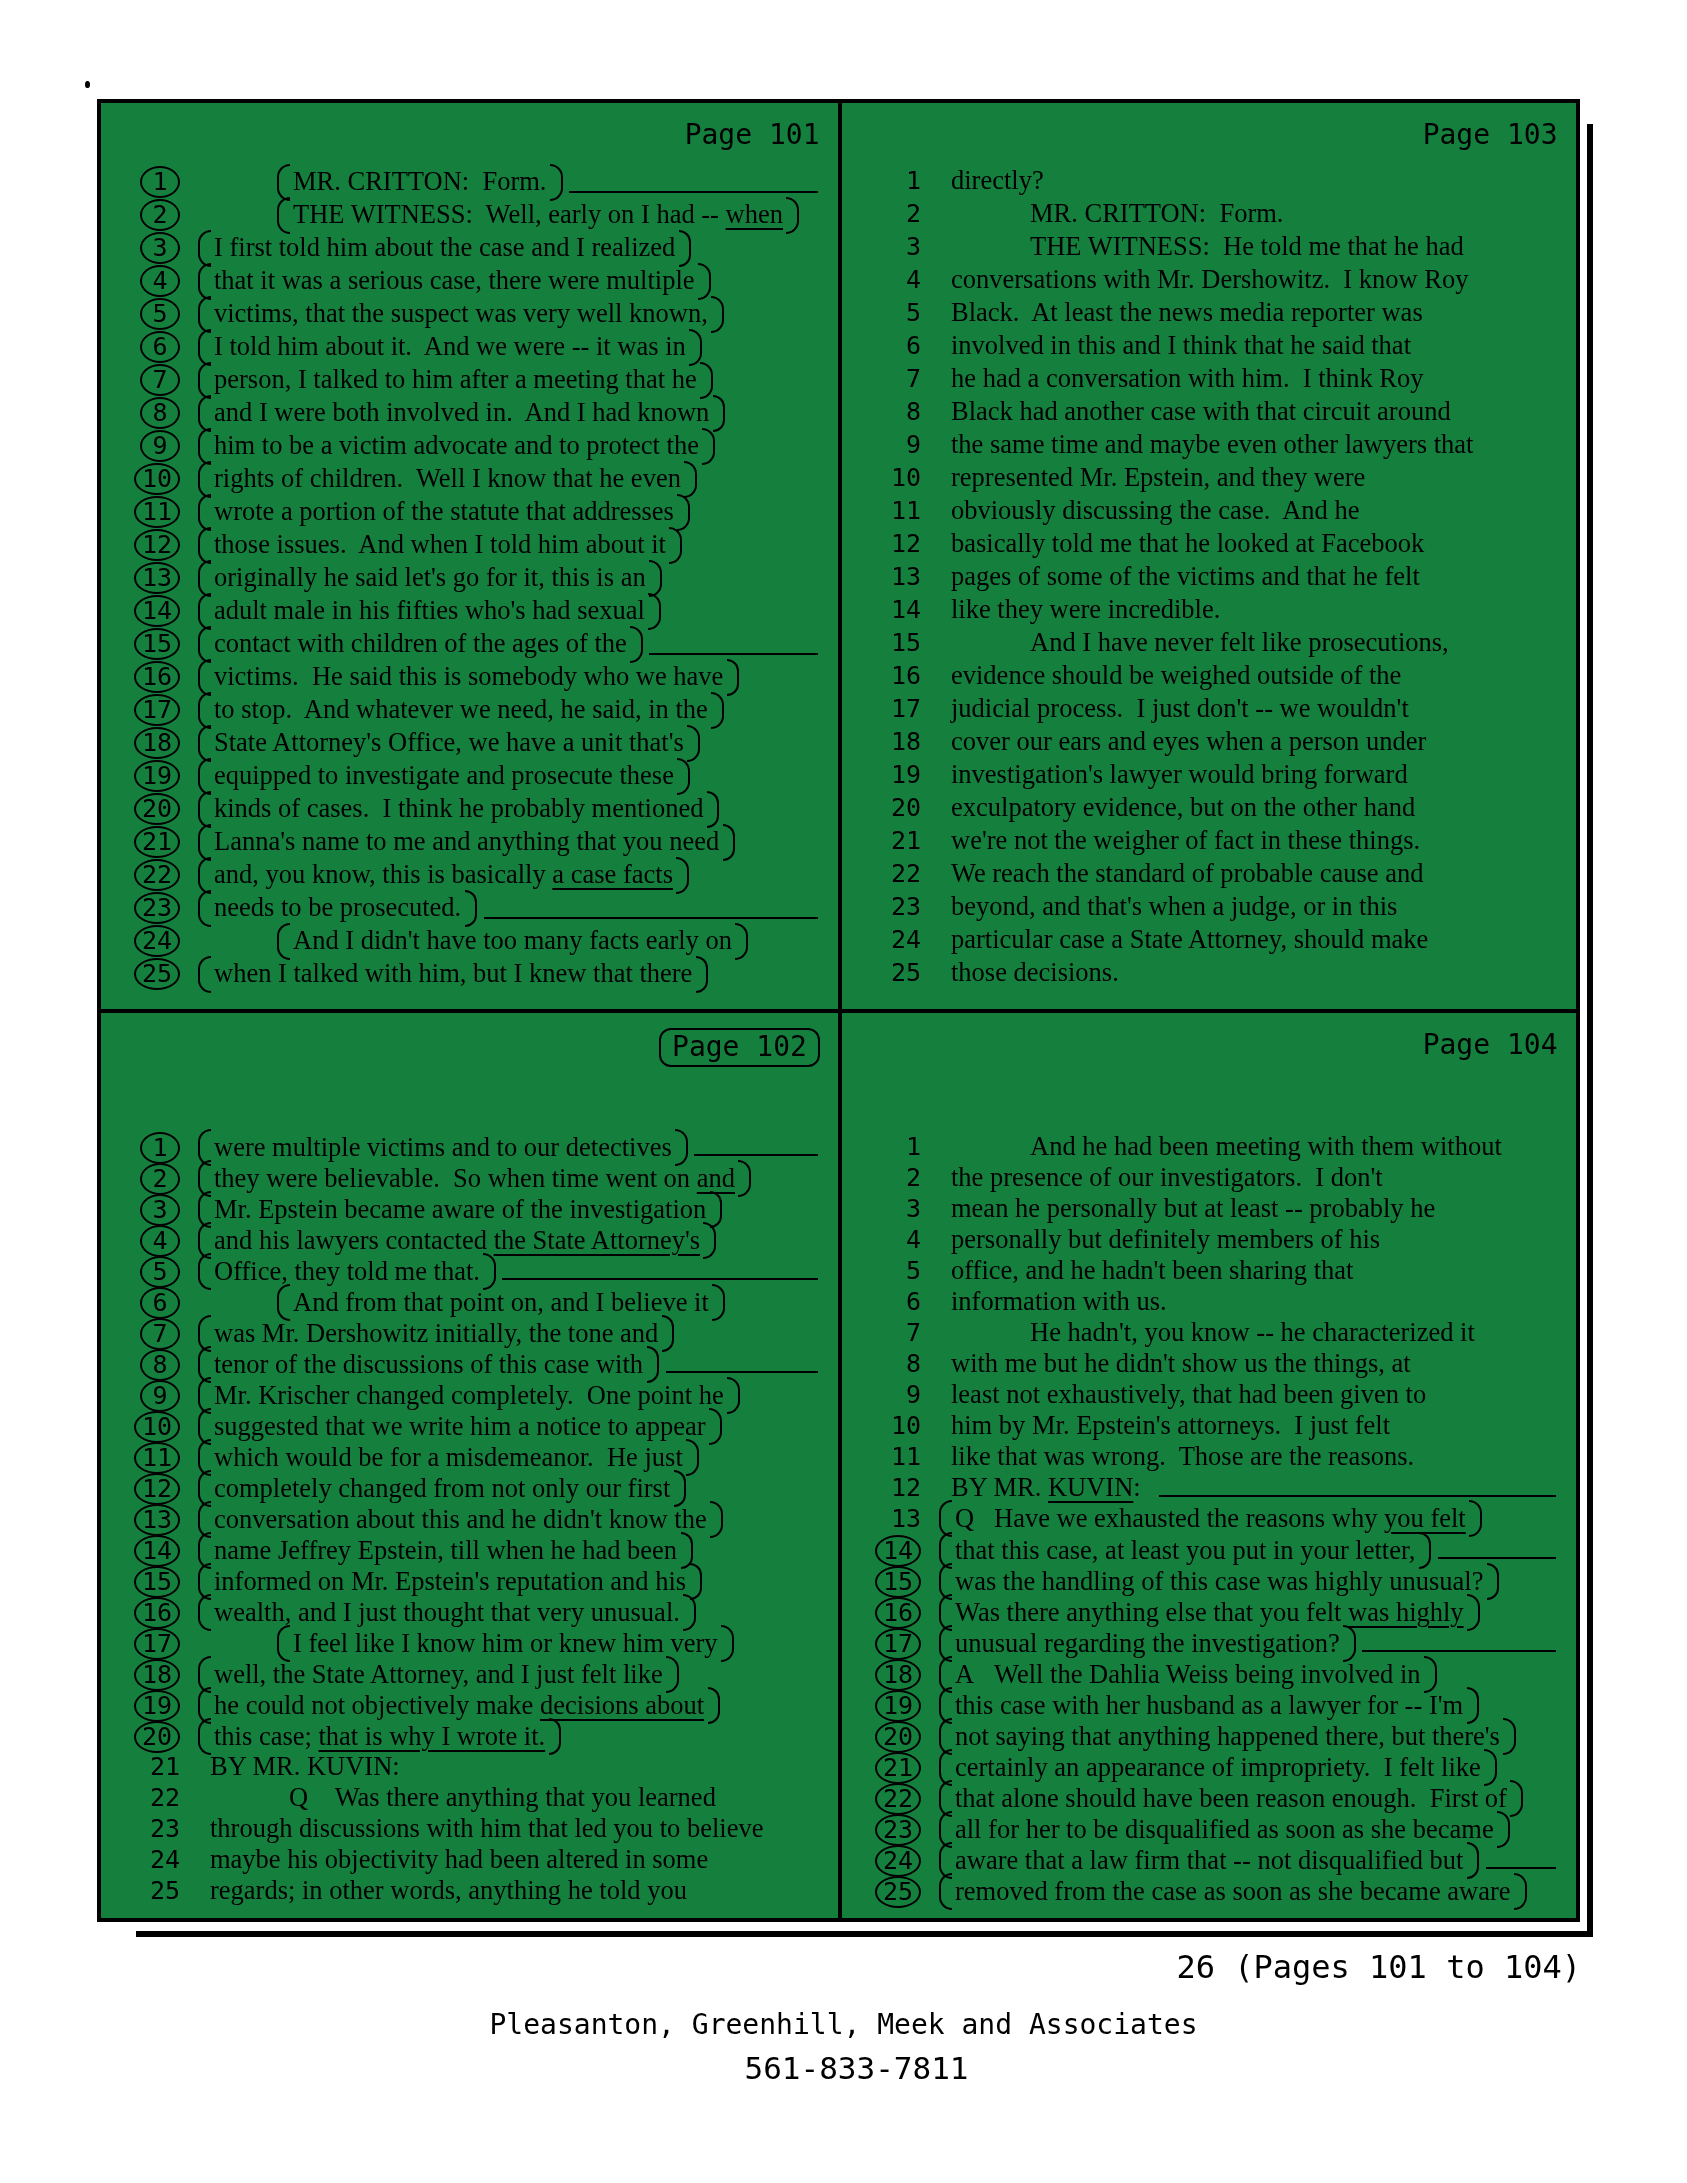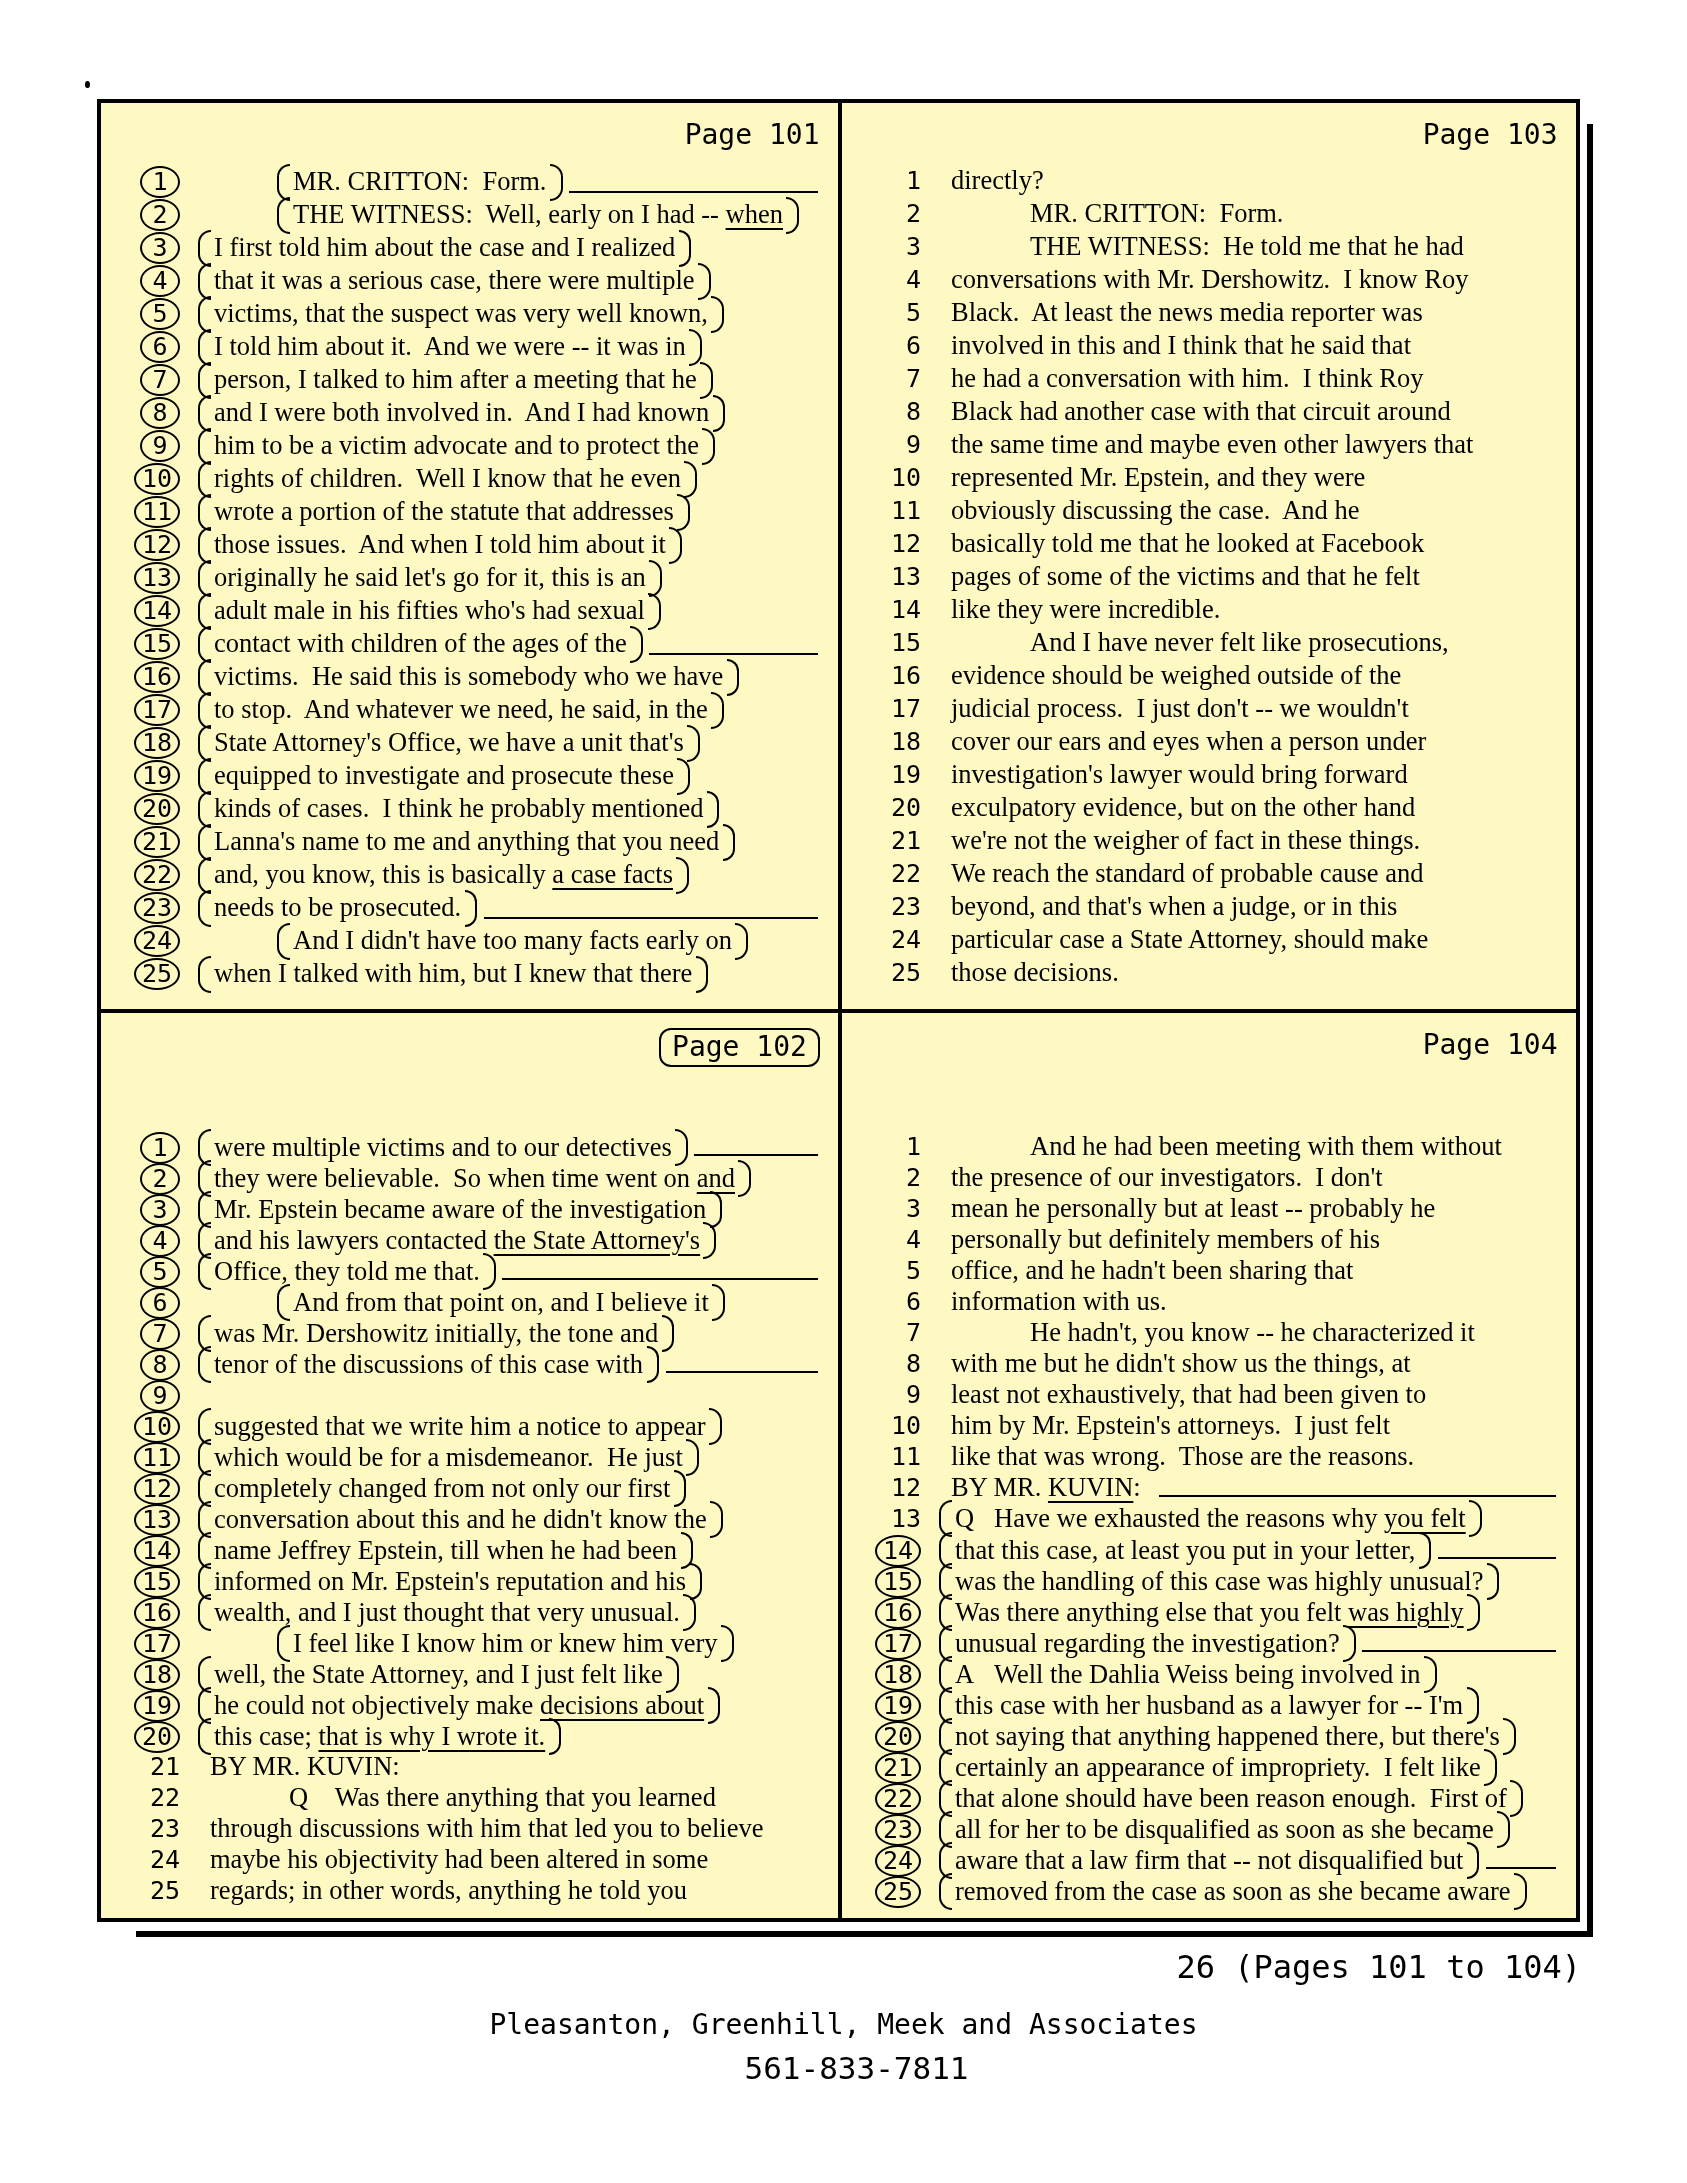--- a/index.html
+++ b/index.html
@@ -4,21 +4,21 @@
 <style>
   html,body{margin:0;padding:0;}
   body{
     width:1687px;height:2183px;position:relative;background:#ffffff;
     font-family:"Liberation Serif", serif;color:#000;
     -webkit-font-smoothing:antialiased;
   }
   .artifact{position:absolute;left:85px;top:81px;width:4.6px;height:7.3px;background:#000;border-radius:50%;}
   .frame{
     position:absolute;left:97px;top:99px;width:1483px;height:1823px;
-    border:4.6px solid #000;box-sizing:border-box;background:#fef9c3;
+    border:4.6px solid #000;box-sizing:border-box;background:#15803d;
     display:grid;grid-template-columns:741px 1fr;grid-template-rows:910px 1fr;
   }
   .shadow-right{position:absolute;left:1587px;top:124px;width:6px;height:1807px;background:#000;}
   .shadow-bottom{position:absolute;left:136px;top:1931px;width:1457px;height:6px;background:#000;}
   .quad{overflow:hidden;box-sizing:border-box;padding-top:14.6px;}
   .q-tl,.q-bl{border-right:4.6px solid #000;}
   .q-tl,.q-tr{border-bottom:4.6px solid #000;}
   .qhead{height:38px;text-align:right;padding-right:18.5px;
     font-family:"DejaVu Sans Mono", monospace;font-size:28px;line-height:34px;}
   .ptitle{display:inline-block;}
@@ -302,20 +302,21 @@
             <span class="num"><span class="np circ">7</span></span>
             <span class="txt box">was Mr. Dershowitz initially, the tone and</span>
           </div>
           <div class="row">
             <span class="num"><span class="np circ">8</span></span>
             <span class="txt box">tenor of the discussions of this case with</span>
             <span class="trail"></span>
           </div>
           <div class="row">
             <span class="num"><span class="np circ">9</span></span>
+            <span class="txt box">Mr. Krischer changed completely.&nbsp; One point he</span>
           </div>
           <div class="row">
             <span class="num"><span class="np circ">10</span></span>
             <span class="txt box">suggested that we write him a notice to appear</span>
           </div>
           <div class="row">
             <span class="num"><span class="np circ">11</span></span>
             <span class="txt box">which would be for a misdemeanor.&nbsp; He just</span>
           </div>
           <div class="row">

